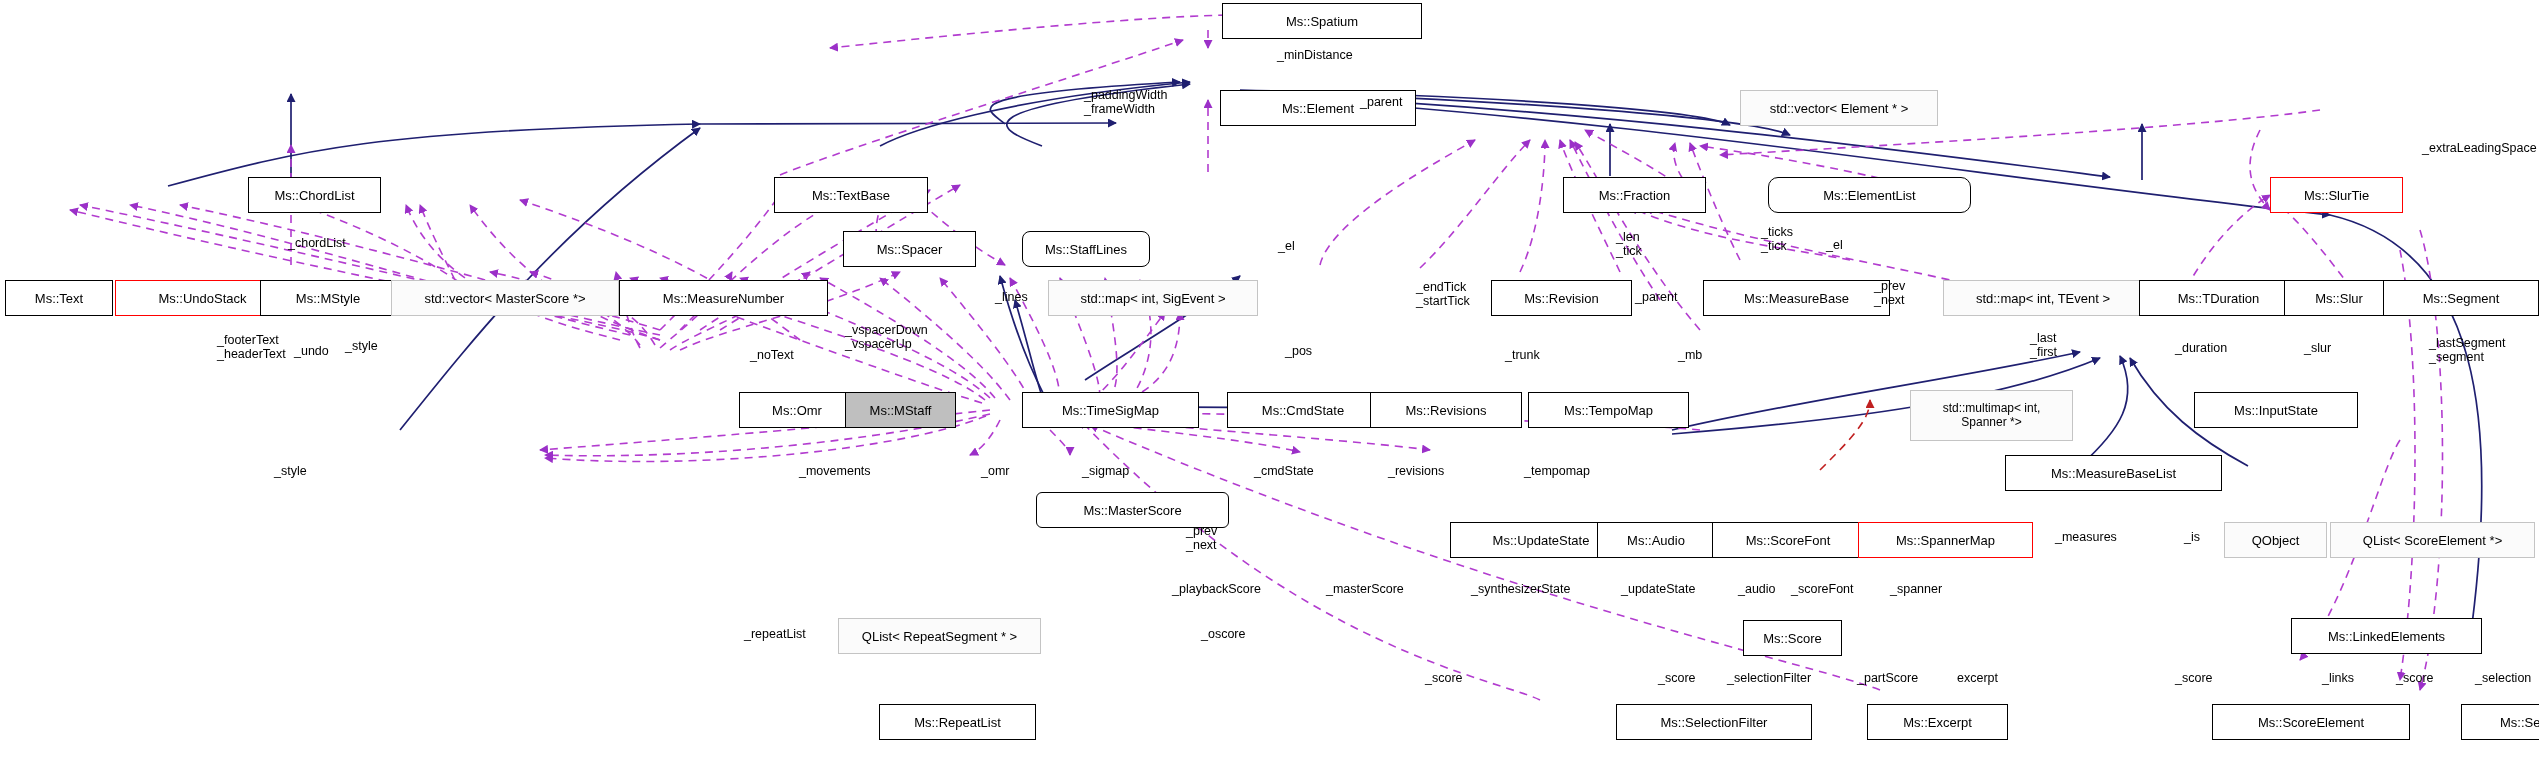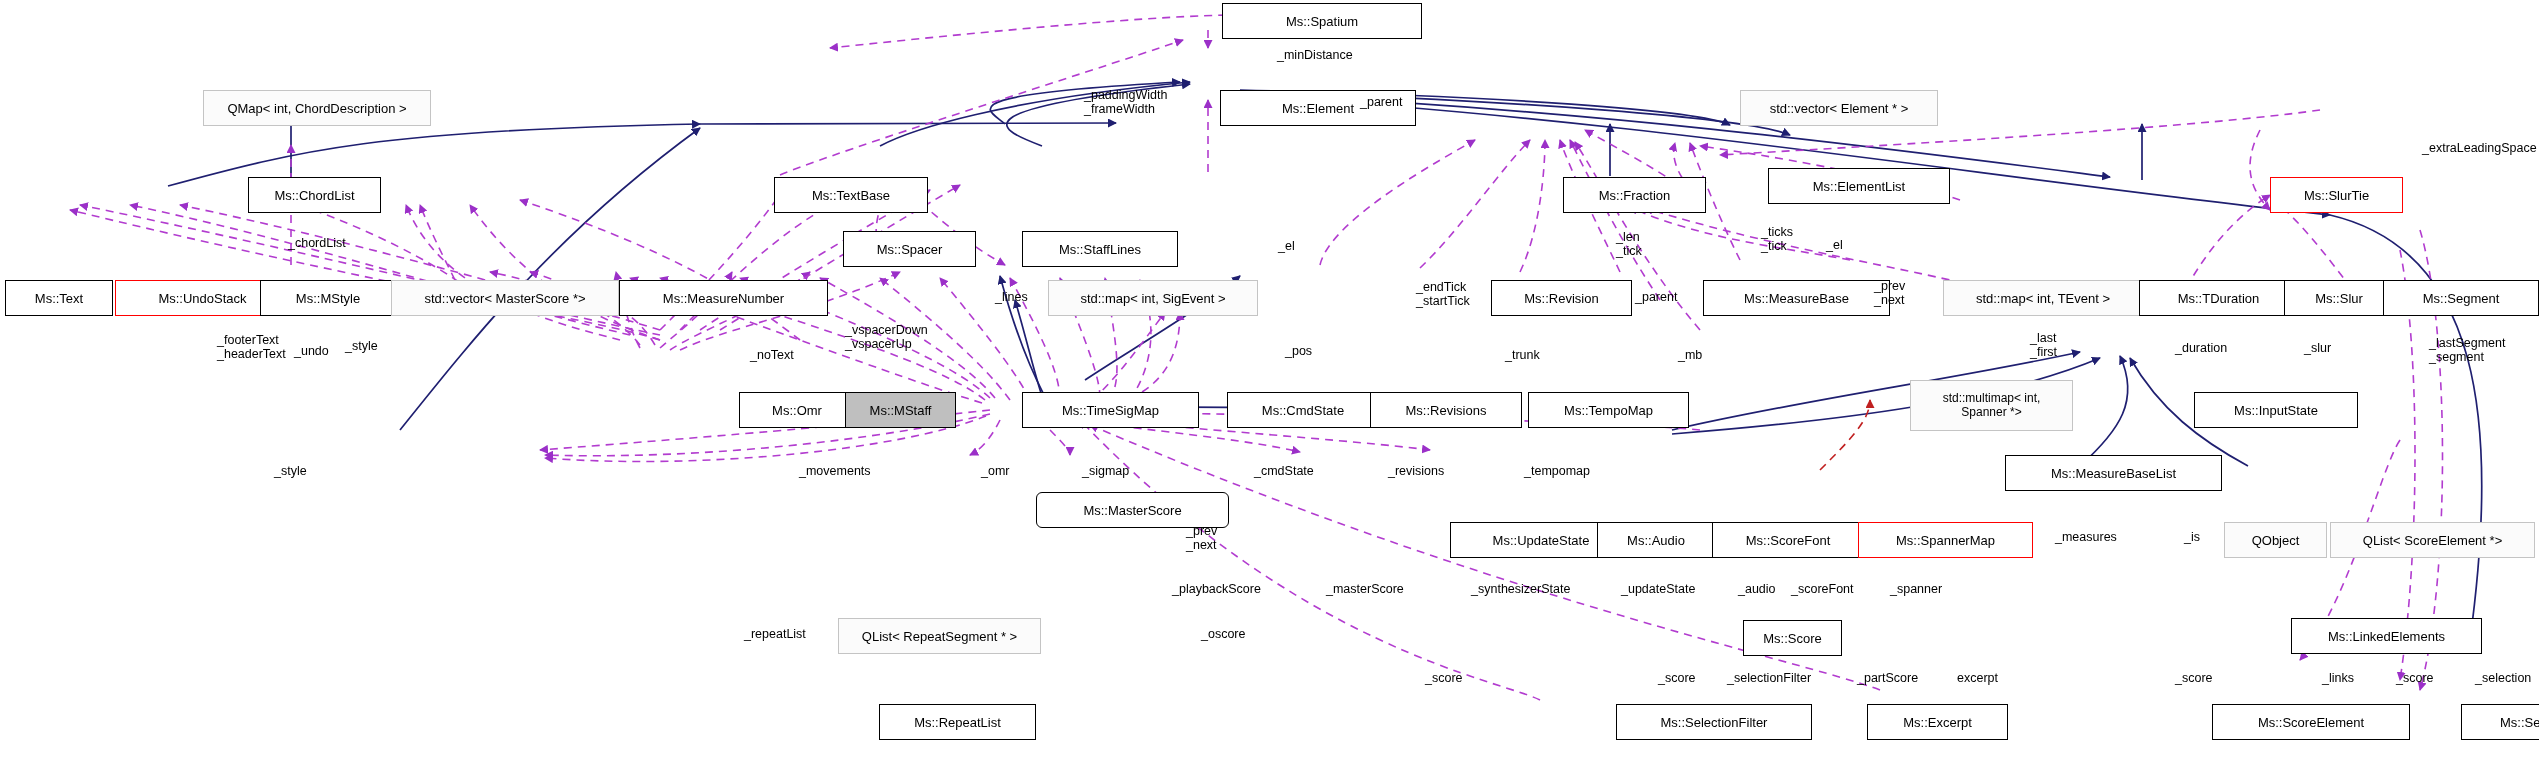--- a/index.html
+++ b/index.html
@@ -144,48 +144,45 @@
 
     <path class="use" d="M1540,700 C1500,680 1300,650 1080,420"></path>
     <path class="use" d="M1880,690 C1800,660 1500,600 1090,425"></path>
 
     <path class="usered" d="M1820,470 C1850,440 1870,420 1870,400"></path>
   </svg>
 
   <div class="node cls" style="left: 1222px; top: 3px; width: 200px; height: 36px;">
       <span>Ms::Spatium</span>
     </div>
-  <div class="node tpl" style="left: 203px; top: 90px; width: 228px; height: 36px;">
-      <span>QMap&lt; int, ChordDescription &gt;</span>
-    </div>
   <div class="node cls" style="left: 1220px; top: 90px; width: 196px; height: 36px;">
       <span>Ms::Element</span>
     </div>
   <div class="node tpl" style="left: 1740px; top: 90px; width: 198px; height: 36px;">
       <span>std::vector&lt; Element * &gt;</span>
     </div>
   <div class="node cls" style="left: 248px; top: 177px; width: 133px; height: 36px;">
       <span>Ms::ChordList</span>
     </div>
   <div class="node cls" style="left: 774px; top: 177px; width: 154px; height: 36px;">
       <span>Ms::TextBase</span>
     </div>
   <div class="node cls" style="left: 1563px; top: 177px; width: 143px; height: 36px;">
       <span>Ms::Fraction</span>
     </div>
-  <div class="node cls" style="left: 1768px; top: 168px; width: 182px; height: 36px;">
+  <div class="node cls" style="left: 1768px; top: 177px; width: 203px; height: 36px; border-radius: 10px;">
       <span>Ms::ElementList</span>
     </div>
   <div class="node red" style="left: 2270px; top: 177px; width: 133px; height: 36px;">
       <span>Ms::SlurTie</span>
     </div>
   <div class="node cls" style="left: 843px; top: 231px; width: 133px; height: 36px;">
       <span>Ms::Spacer</span>
     </div>
-  <div class="node cls" style="left: 1022px; top: 231px; width: 156px; height: 36px;">
+  <div class="node cls" style="left: 1022px; top: 231px; width: 128px; height: 36px; border-radius: 8px;">
       <span>Ms::StaffLines</span>
     </div>
   <div class="node cls" style="left: 5px; top: 280px; width: 108px; height: 36px;">
       <span>Ms::Text</span>
     </div>
   <div class="node red" style="left: 115px; top: 280px; width: 175px; height: 36px;">
       <span>Ms::UndoStack</span>
     </div>
   <div class="node cls" style="left: 260px; top: 280px; width: 136px; height: 36px;">
       <span>Ms::MStyle</span>
@@ -228,21 +225,21 @@
     </div>
   <div class="node cls" style="left: 1227px; top: 392px; width: 152px; height: 36px;">
       <span>Ms::CmdState</span>
     </div>
   <div class="node cls" style="left: 1370px; top: 392px; width: 152px; height: 36px;">
       <span>Ms::Revisions</span>
     </div>
   <div class="node cls" style="left: 1528px; top: 392px; width: 161px; height: 36px;">
       <span>Ms::TempoMap</span>
     </div>
-  <div class="node tpl" style="left: 1910px; top: 380px; width: 163px; height: 51px; font-size: 12px; text-align: center; line-height: 1.15;">
+  <div class="node tpl" style="left: 1910px; top: 390px; width: 163px; height: 51px; font-size: 12px; text-align: center; line-height: 1.15;">
       <span style="white-space:pre-line;text-align:center;">std::multimap&lt; int,
  Spanner *&gt;</span>
     </div>
   <div class="node cls" style="left: 2194px; top: 392px; width: 164px; height: 36px;">
       <span>Ms::InputState</span>
     </div>
   <div class="node cls" style="left: 2005px; top: 455px; width: 217px; height: 36px;">
       <span>Ms::MeasureBaseList</span>
     </div>
   <div class="node cls" style="left: 1036px; top: 492px; width: 193px; height: 36px; border-radius: 6px;">

